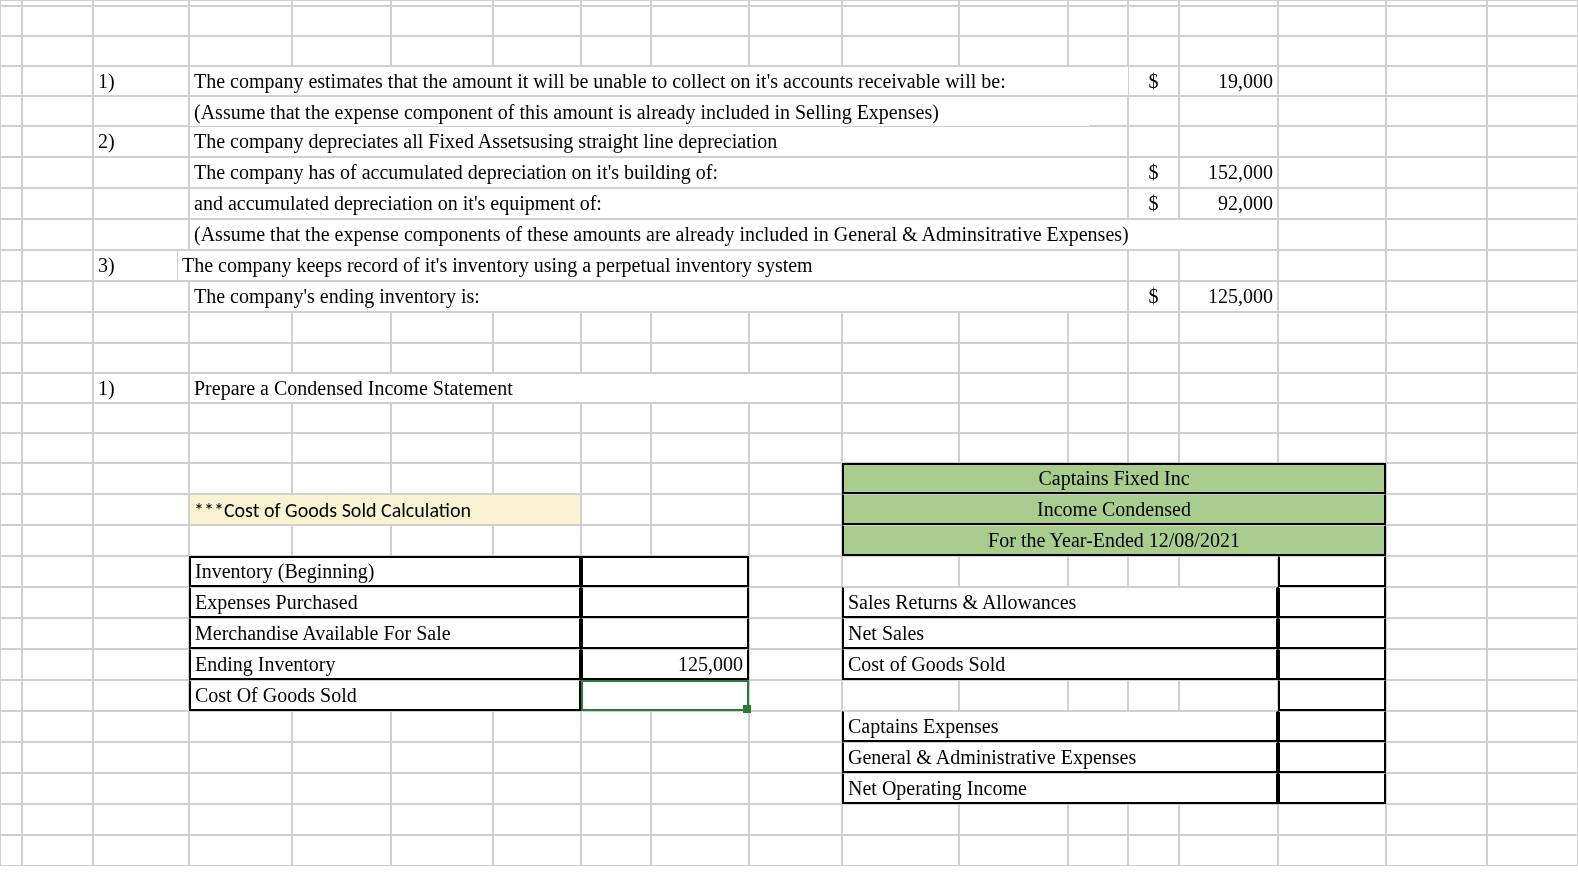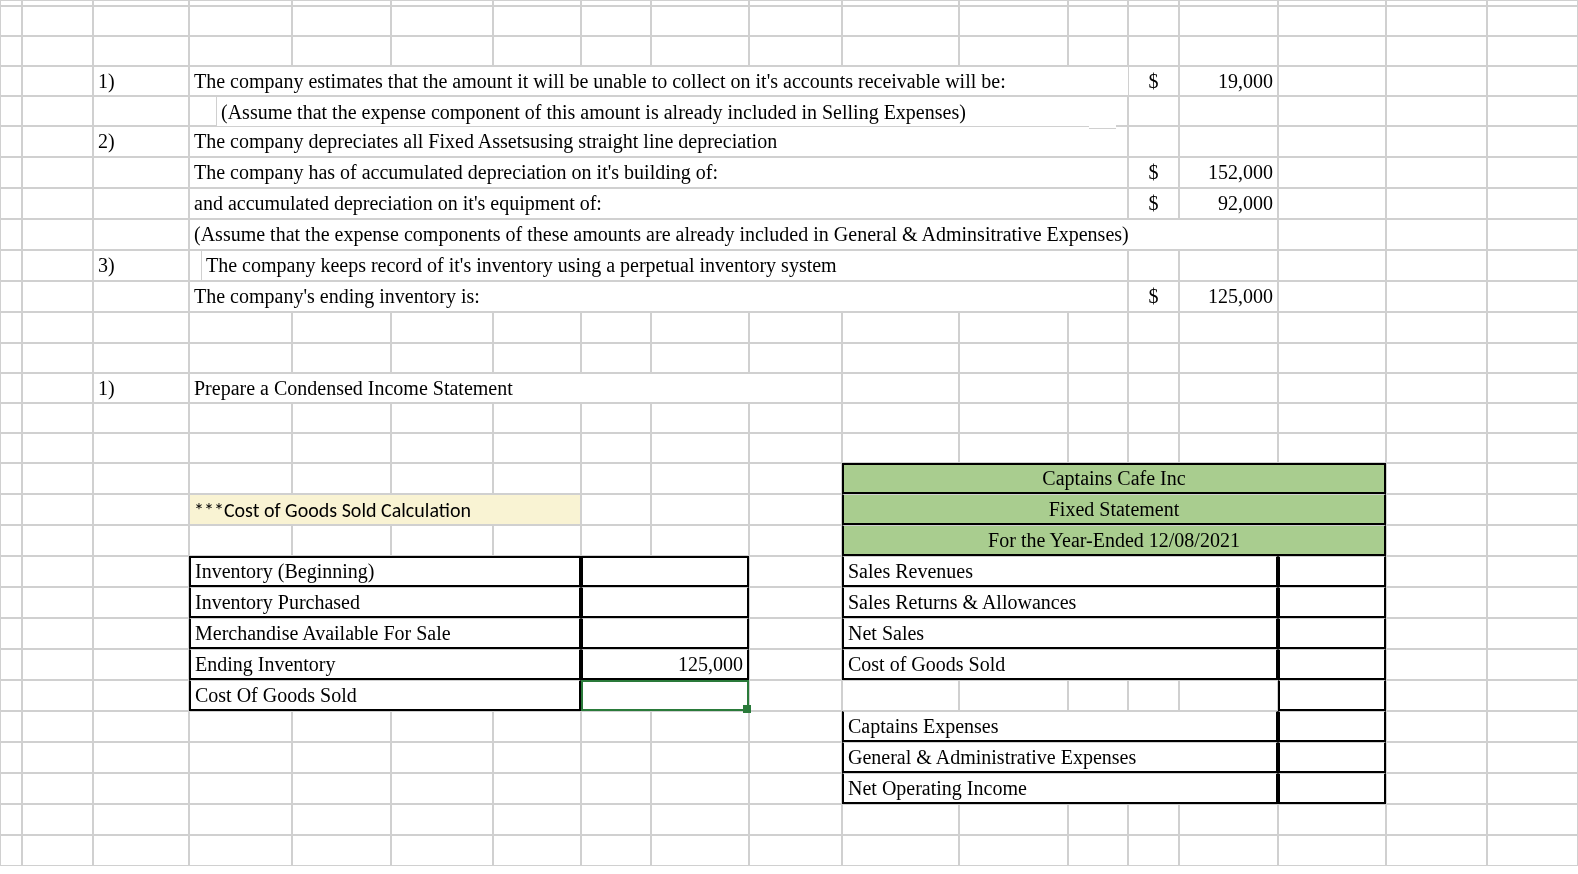--- a/index.html
+++ b/index.html
@@ -585,21 +585,21 @@
 <div class="cell" style="left:189px;top:66px;width:950px;height:30px;z-index:2;border-right:none;">
       <span>The company estimates that the amount it will be unable to collect on it's accounts receivable will be:</span>
     </div>
 <div class="cell center" style="left:1128px;top:66px;width:51px;height:30px;z-index:2;">
       <span>$</span>
     </div>
 <div class="cell right" style="left:1179px;top:66px;width:99px;height:30px;z-index:2;">
       <span>19,000</span>
     </div>
 
-<div class="cell" style="left:189px;top:96px;width:900px;height:33px;z-index:2;border-right:none;margin-left:27px;">
+<div class="cell" style="left:189px;top:96px;width:900px;height:33px;z-index:2;border-right:none;">
       <span>(Assume that the expense component of this amount is already included in Selling Expenses)</span>
     </div>
 
 <div class="cell" style="left:93px;top:126px;width:96px;height:31px;z-index:2;">
       <span>2)</span>
     </div>
 <div class="cell" style="left:189px;top:126px;width:900px;height:31px;z-index:2;border-right:none;">
       <span>The company depreciates all Fixed Assetsusing straight line depreciation</span>
     </div>
 <div class="cell" style="left:189px;top:157px;width:900px;height:31px;z-index:2;border-right:none;">
@@ -620,21 +620,21 @@
 <div class="cell right" style="left:1179px;top:188px;width:99px;height:31px;z-index:2;">
       <span>92,000</span>
     </div>
 <div class="cell" style="left:189px;top:219px;width:1000px;height:31px;z-index:2;border-right:none;">
       <span>(Assume that the expense components of these amounts are already included in General &amp; Adminsitrative Expenses)</span>
     </div>
 
 <div class="cell" style="left:93px;top:250px;width:96px;height:31px;z-index:2;">
       <span>3)</span>
     </div>
-<div class="cell" style="left:201px;top:250px;width:900px;height:31px;z-index:2;border-right:none;">
+<div class="cell" style="left:177px;top:250px;width:900px;height:31px;z-index:2;border-right:none;">
       <span>The company keeps record of it's inventory using a perpetual inventory system</span>
     </div>
 <div class="cell" style="left:189px;top:281px;width:900px;height:31px;z-index:2;border-right:none;">
       <span>The company's ending inventory is:</span>
     </div>
 <div class="cell center" style="left:1128px;top:281px;width:51px;height:31px;z-index:2;">
       <span>$</span>
     </div>
 <div class="cell right" style="left:1179px;top:281px;width:99px;height:31px;z-index:2;">
       <span>125,000</span>
@@ -648,21 +648,21 @@
     </div>
 
 <div class="cell" style="left:189px;top:373px;width:600px;height:30px;z-index:2;border-right:none;">
       <span>Prepare a Condensed Income Statement</span>
     </div>
 
 <div class="cell black-border" style="left:189px;top:556px;width:392px;height:31px;z-index:3;">
       <span>Inventory (Beginning)</span>
     </div>
 <div class="cell black-border-lrb" style="left:189px;top:587px;width:392px;height:31px;z-index:3;">
-      <span>Inventory Purchased</span>
+      <span>Expenses Purchased</span>
     </div>
 <div class="cell black-border-lrb" style="left:189px;top:618px;width:392px;height:31px;z-index:3;">
       <span>Merchandise Available For Sale</span>
     </div>
 <div class="cell black-border-lrb" style="left:189px;top:649px;width:392px;height:31px;z-index:3;">
       <span>Ending Inventory</span>
     </div>
 <div class="cell black-border-lrb" style="left:189px;top:680px;width:392px;height:31px;z-index:3;">
       <span>Cost Of Goods Sold</span>
     </div>
@@ -672,32 +672,29 @@
 <div class="cell black-border-lrb right" style="left:581px;top:618px;width:168px;height:31px;z-index:3;"></div>
 <div class="cell black-border-lrb right" style="left:581px;top:649px;width:168px;height:31px;z-index:3;">
       <span>125,000</span>
     </div>
 
 <div class="cell right selected" style="left:581px;top:680px;width:168px;height:31px;z-index:4;background:#fff;">
   <div class="fill-handle"></div>
 </div>
 
 <div class="cell green center black-border" style="left:842px;top:463px;width:544px;height:31px;z-index:3;">
-      <span>Captains Cafe Inc</span>
+      <span>Captains Fixed Inc</span>
     </div>
 <div class="cell green center black-border-lrb" style="left:842px;top:494px;width:544px;height:31px;z-index:3;">
-      <span>Fixed Statement</span>
+      <span>Income Condensed</span>
     </div>
 <div class="cell green center black-border-lrb" style="left:842px;top:525px;width:544px;height:31px;z-index:3;">
       <span>For the Year-Ended 12/08/2021</span>
     </div>
 
-<div class="cell black-border-lrb" style="left:842px;top:556px;width:436px;height:31px;z-index:3;">
-      <span>Sales Revenues</span>
-    </div>
 <div class="cell black-border-lrb" style="left:1278px;top:556px;width:108px;height:31px;z-index:3;"></div>
 
 <div class="cell black-border-lrb" style="left:842px;top:587px;width:436px;height:31px;z-index:3;">
       <span>Sales Returns &amp; Allowances</span>
     </div>
 <div class="cell black-border-lrb" style="left:1278px;top:587px;width:108px;height:31px;z-index:3;"></div>
 
 <div class="cell black-border-lrb" style="left:842px;top:618px;width:436px;height:31px;z-index:3;">
       <span>Net Sales</span>
     </div>

